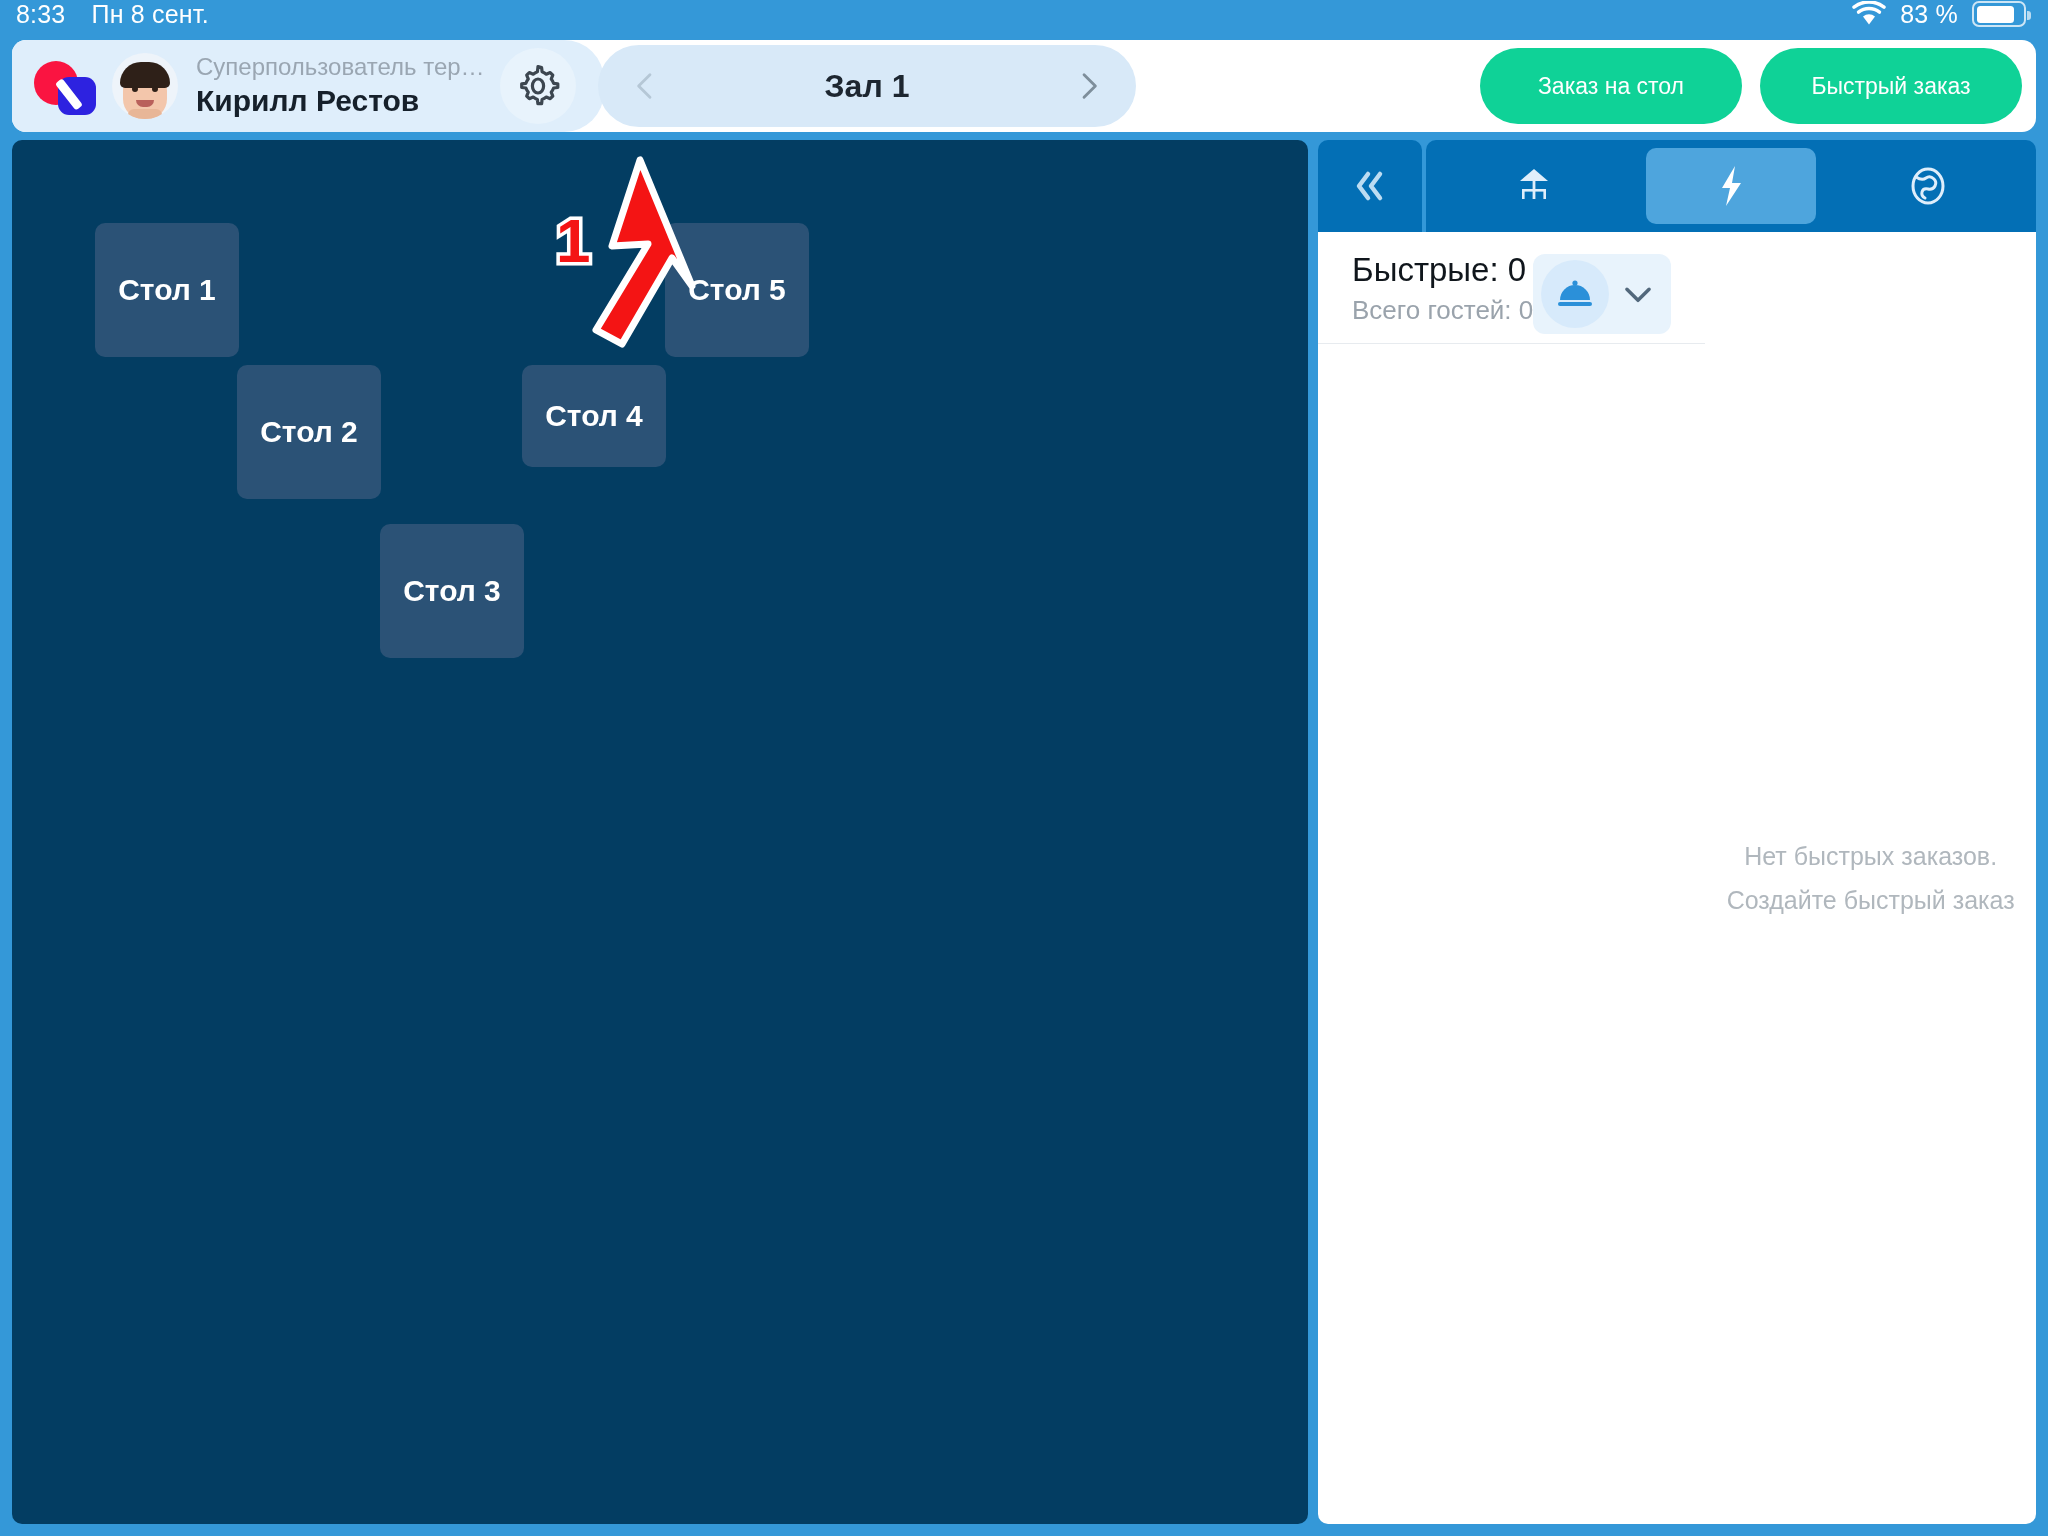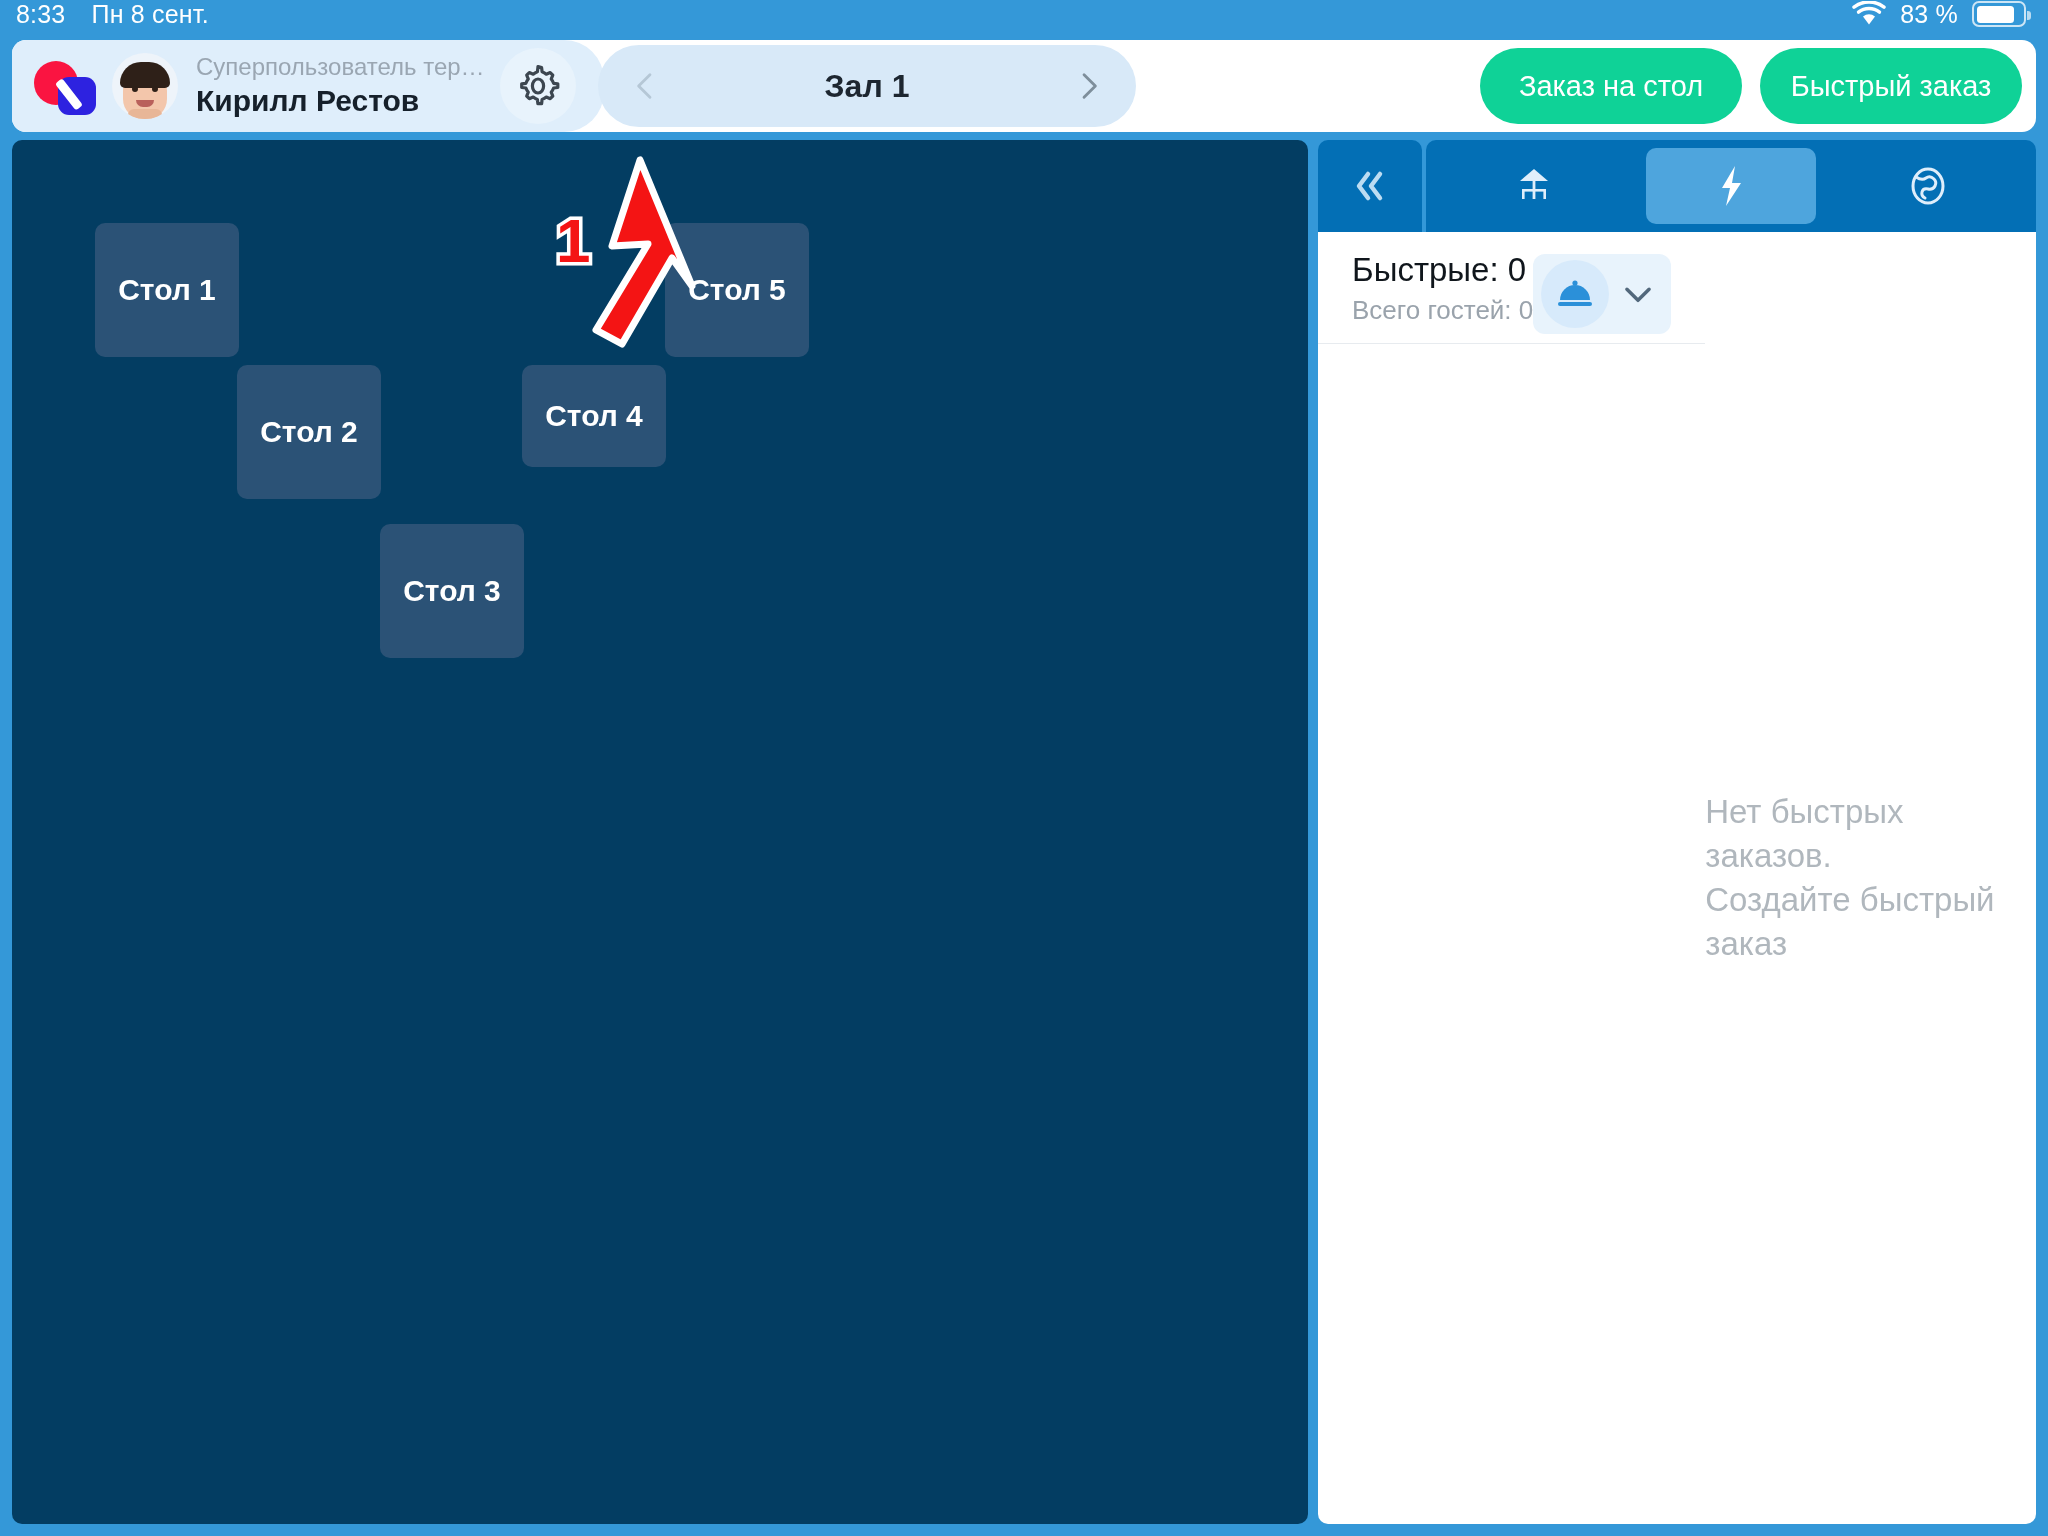--- a/index.html
+++ b/index.html
@@ -100,21 +100,21 @@
     position: relative; z-index: 2; margin-left: 22px;
     width: 538px; height: 82px; background: #d8e9f8; border-radius: 41px;
     display: flex; align-items: center; justify-content: space-between;
     padding: 0 30px; cursor: pointer;
   }
   .hall-name { font-size: 32px; font-weight: 700; color: #1d2630; }
   .chev { width: 34px; height: 34px; display: block; }
   .hdr-actions { position: relative; z-index: 2; margin-left: auto; margin-right: 14px; display: flex; gap: 18px; }
   .btn-green {
     width: 262px; height: 76px; border-radius: 38px; border: none;
-    background: #0fd297; color: #fff; font-size: 29px; font-weight: 400;
+    background: #0fd297; color: #fff; font-size: 23px; font-weight: 400;
     font-family: "Liberation Sans", sans-serif; cursor: pointer; text-align: center;
   }
 
   
   .floorplan {
     position: absolute; left: 12px; top: 140px;
     width: 1296px; height: 1384px;
     background: #033d62; border-radius: 10px; overflow: hidden;
   }
   .table-card {
@@ -155,21 +155,21 @@
     margin-top: 6px; display: flex; align-items: center; gap: 10px;
     background: #e8f3fc; border-radius: 12px; padding: 6px 14px 6px 8px; cursor: pointer;
   }
   .cloche-wrap {
     width: 68px; height: 68px; border-radius: 50%; background: #d7eafb;
     display: flex; align-items: center; justify-content: center;
   }
   .rp-empty {
     flex: 1; display: flex; flex-direction: column;
     align-items: center; justify-content: center;
-    color: #b0b7bd; font-size: 33px; line-height: 44px; text-align: left;
+    color: #b0b7bd; font-size: 25px; line-height: 44px; text-align: left;
   }
 
   
   .anno { position: absolute; left: 0; top: 0; width: 2048px; height: 1536px; pointer-events: none; }
   .anno-num {
     position: absolute; left: 556px; top: 205px;
     font-size: 62px; font-weight: 700; color: #f41414;
     -webkit-text-stroke: 7px #ffffff; paint-order: stroke fill;
     font-family: "Liberation Sans", sans-serif;
   }

